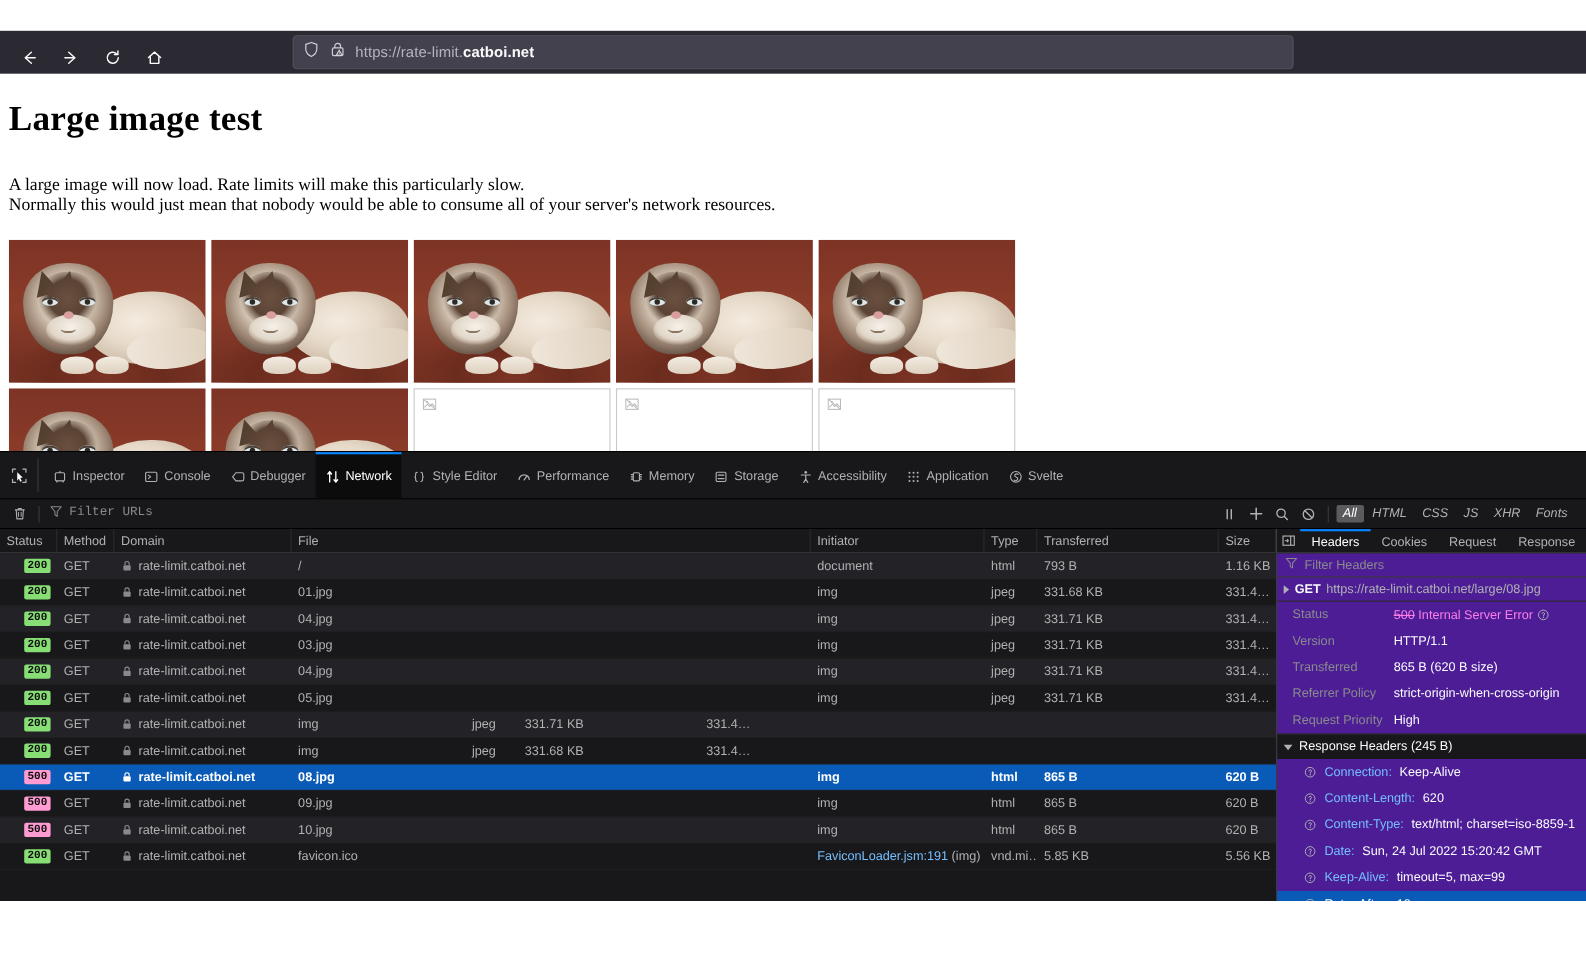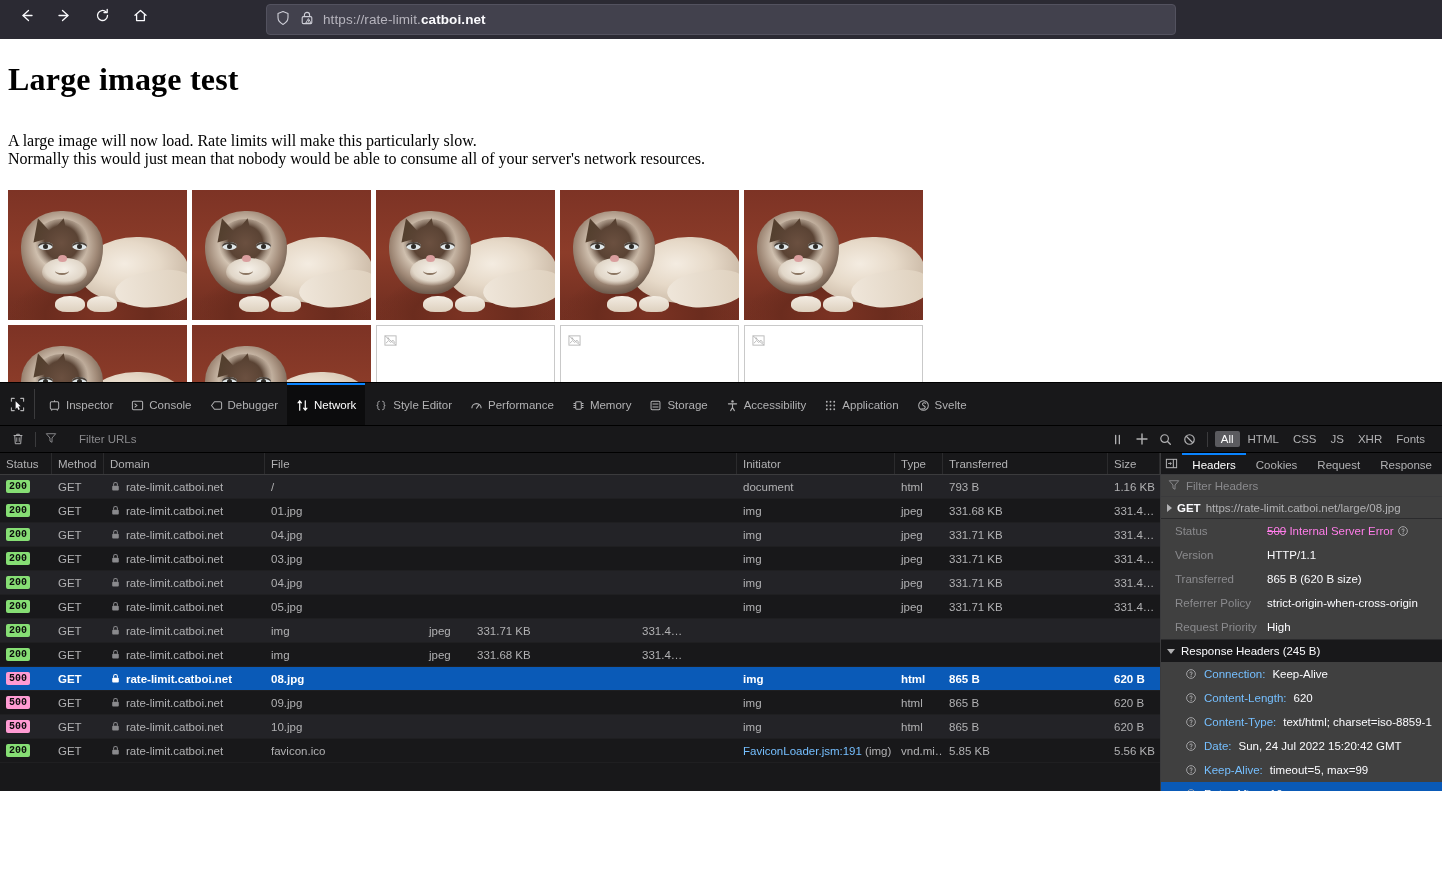--- a/index.html
+++ b/index.html
@@ -9,22 +9,23 @@
     overflow: hidden;
     background: #ffffff;
     font-family: "Liberation Sans", sans-serif;
   }
 
   
   #browser-chrome {
     height: 39px;
     background: #2b2a33;
     display: flex;
-    align-items: flex-start;
+    align-items: flex-end;
     position: relative;
+    margin-top: 28px;
   }
   .nav-btn {
     width: 34px; height: 30px;
     display: flex; align-items: center; justify-content: center;
     border-radius: 4px;
   }
   .nav-btn svg { display: block; }
   #nav-group { display: flex; align-items: center; padding-left: 9px; gap: 4px; }
 
   #urlbar {
@@ -204,23 +205,24 @@
     height: 27px;
     background: #18181a;
     border-bottom: 1px solid #000;
     display: flex;
     align-items: center;
     padding: 0 4px;
   }
   #trash-btn { width: 27px; display:flex; align-items:center; justify-content:center; }
   .tb-sep { width: 1px; height: 15px; background: #3b3b3d; margin: 0 4px; }
   #filter-urls {
-    display: flex; align-items: center; gap: 22px;
+    display: flex; gap: 6px;
     flex: 1;
     padding-left: 5px;
+    font-family: Liberation Mono, monospace;
   }
   #filter-urls .ph { color: #8a8a8d; font-size: 11.5px; }
   #dt-toolbar-right { display: flex; align-items: center; gap: 2px; padding-right: 6px; }
   .tb-icon { width: 22px; height: 19px; display: flex; align-items: center; justify-content: center; }
   .type-filter {
     padding: 2px 6px;
     color: #b1b1b3;
     font-size: 11.5px;
     border-radius: 2px;
     margin: 0 1px;
@@ -262,30 +264,31 @@
   .c-trans  { width: 165px; }
   .c-size   { width: 52px; }
   .badge {
     font-family: "Liberation Mono", monospace;
     font-size: 10px;
     padding: 1px 3px;
     border-radius: 2px;
     line-height: 11px;
     color: #0c0c0d;
     font-weight: 700;
+    margin-left: 16px;
   }
   .badge.s200 { background: #86de74; }
   .badge.s500 { background: #ff9bd3; }
   .init-link { color: #75bfff; }
   .init-link .sub { color: #b1b1b3; }
 
   
   #side-panel {
     width: 282px;
-    background: #404040;
+    background: #4c1d95;
     border-left: 1px solid #3b3b3d;
     display: flex; flex-direction: column;
     min-width: 0;
   }
   #sp-tabs {
     height: 22px; display: flex; align-items: stretch;
     border-bottom: 1px solid #3b3b3d;
     background: #18181a;
   }
   #sp-dock { width: 22px; display: flex; align-items: center; justify-content: center; }
@@ -731,21 +734,21 @@
             <path d="M9.2 9.2l3 3" stroke="#b1b1b3" stroke-width="1.4" stroke-linecap="round"></path>
           </svg>
       </div>
       <div class="tb-icon">
         <svg width="13" height="13" viewBox="0 0 14 14">
             <circle cx="7" cy="7" r="5.1" fill="none" stroke="#b1b1b3" stroke-width="1.3"></circle>
             <path d="M3.5 3.5l7 7" stroke="#b1b1b3" stroke-width="1.3"></path>
           </svg>
       </div>
       <div class="tb-sep"></div>
-      <div id="type-filters-host" style="display:flex;align-items:center;">
+      <div id="type-filters-host" style="display:flex;align-items:center;font-style:italic;">
           <span class="type-filter active">All</span>
           <span class="type-filter">HTML</span>
           <span class="type-filter">CSS</span>
           <span class="type-filter">JS</span>
           <span class="type-filter">XHR</span>
           <span class="type-filter">Fonts</span>
         </div>
     </div>
   </div>
 

